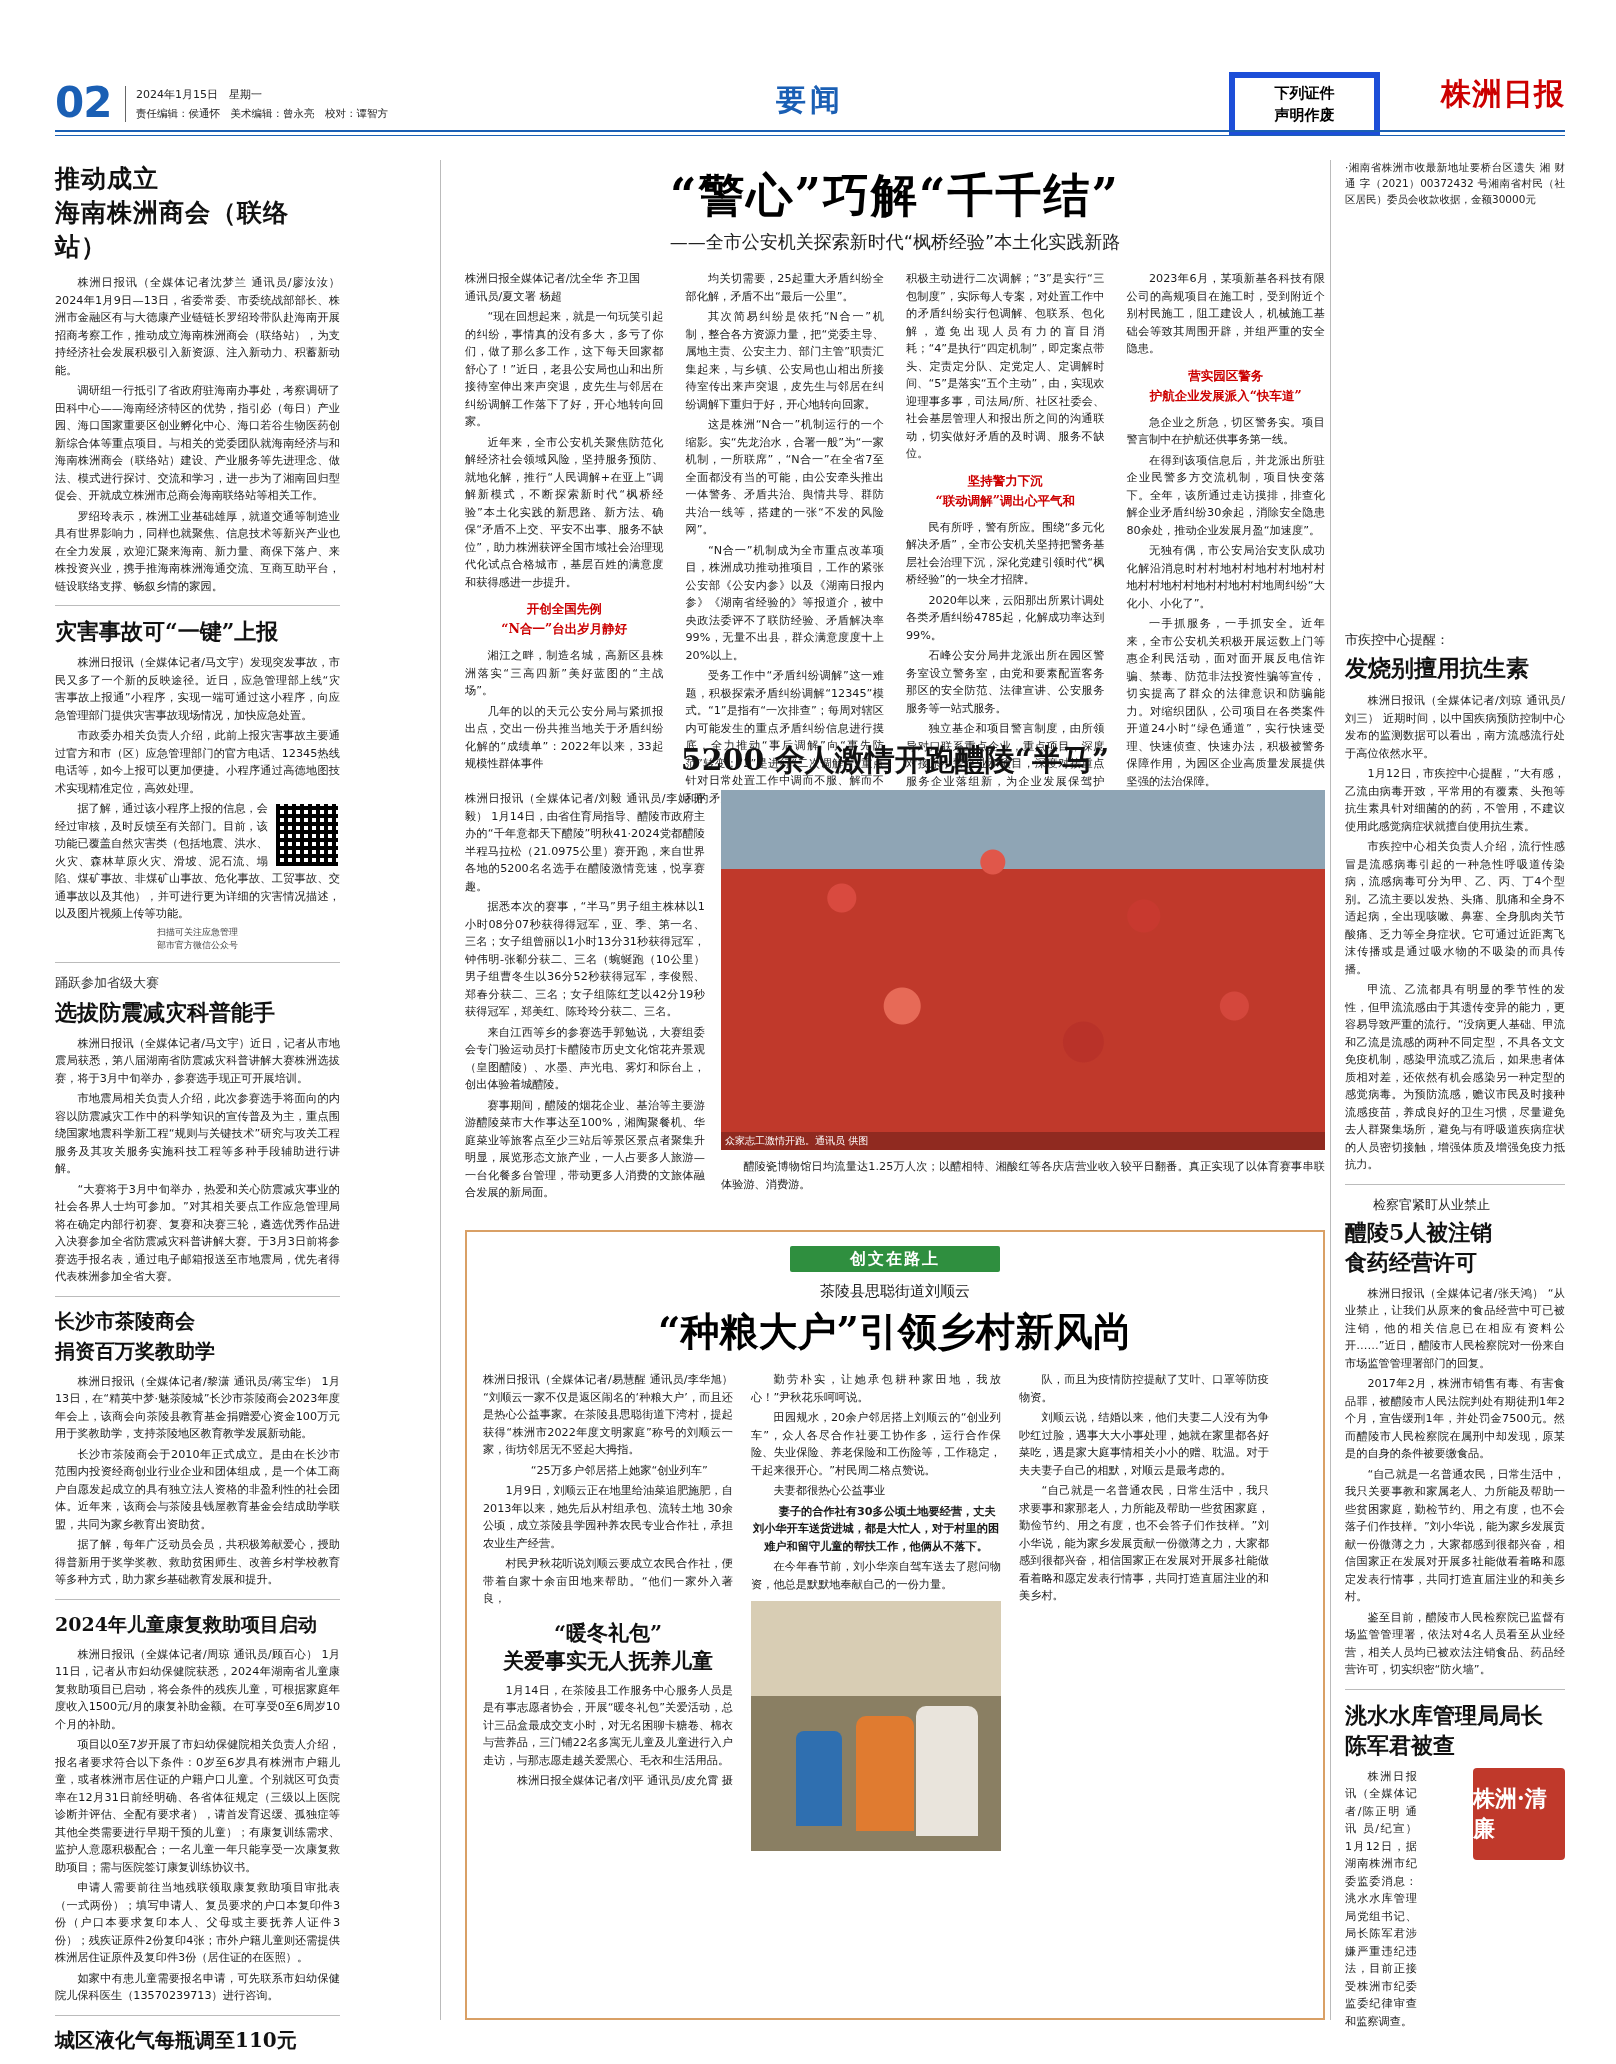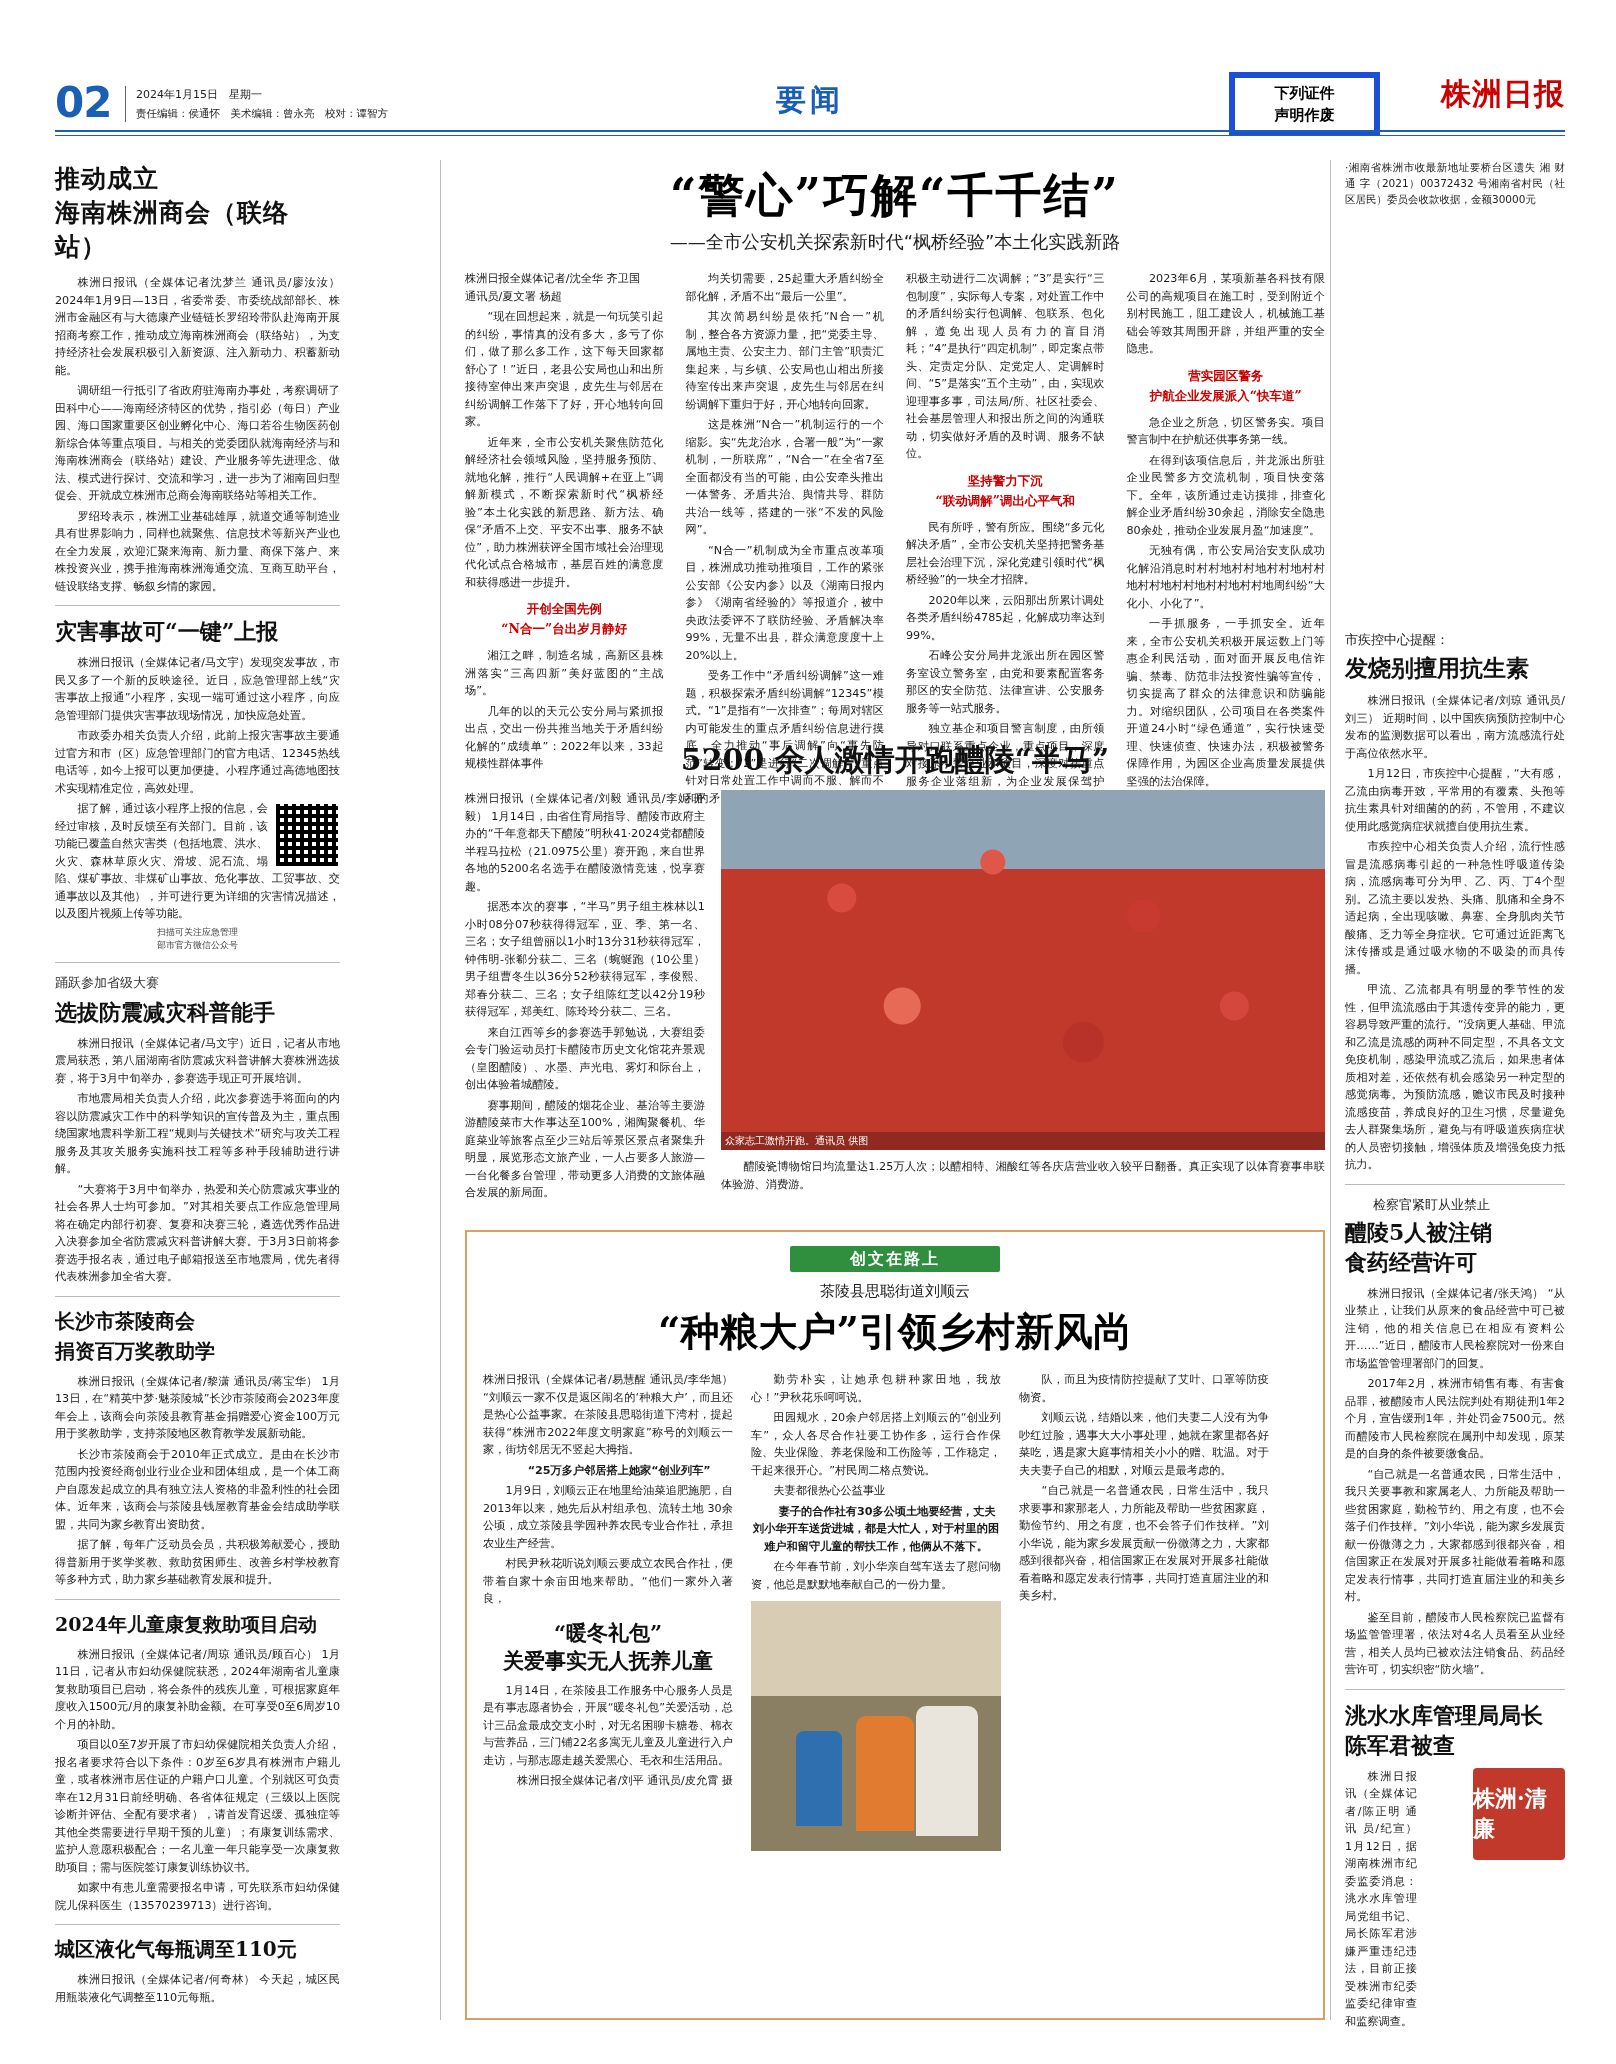--- a/index.html
+++ b/index.html
@@ -125,20 +125,21 @@
       <p class="body">长沙市茶陵商会于2010年正式成立。是由在长沙市范围内投资经商创业行业企业和团体组成，是一个体工商户自愿发起成立的具有独立法人资格的非盈利性的社会团体。近年来，该商会与茶陵县钱屋教育基金会结成助学联盟，共同为家乡教育出资助贫。</p>
       <p class="body">据了解，每年广泛动员会员，共积极筹献爱心，授助得普新用于奖学奖教、救助贫困师生、改善乡村学校教育等多种方式，助力家乡基础教育发展和提升。</p>
     </div>
 
     <div class="sep"></div>
 
     <div>
       <div class="hl" style="font-size:19px;line-height:28px;margin:2px 0 8px;">2024年儿童康复救助项目启动</div>
       <p class="body">株洲日报讯（全媒体记者/周琼 通讯员/顾百心） 1月11日，记者从市妇幼保健院获悉，2024年湖南省儿童康复救助项目已启动，将会条件的残疾儿童，可根据家庭年度收入1500元/月的康复补助金额。在可享受0至6周岁10个月的补助。</p>
       <p class="body">项目以0至7岁开展了市妇幼保健院相关负责人介绍，报名者要求符合以下条件：0岁至6岁具有株洲市户籍儿童，或者株洲市居住证的户籍户口儿童。个别就区可负责率在12月31日前经明确、各省体征规定（三级以上医院诊断并评估、全配有要求者），请首发育迟缓、孤独症等其他全类需要进行早期干预的儿童）；有康复训练需求、监护人意愿积极配合；一名儿童一年只能享受一次康复救助项目；需与医院签订康复训练协议书。</p>
+      <p class="body">申请人需要前往当地残联领取康复救助项目审批表（一式两份）；填写申请人、复员要求的户口本复印件3份（户口本要求复印本人、父母或主要抚养人证件3份）；残疾证原件2份复印4张；市外户籍儿童则还需提供株洲居住证原件及复印件3份（居住证的在医照）。</p>
       <p class="body">如家中有患儿童需要报名申请，可先联系市妇幼保健院儿保科医生（13570239713）进行咨询。</p>
     </div>
 
     <div class="sep"></div>
 
     <div>
       <div class="hl" style="font-size:20px;line-height:28px;margin:2px 0 8px;">城区液化气每瓶调至110元</div>
       <p class="body">株洲日报讯（全媒体记者/何奇林） 今天起，城区民用瓶装液化气调整至110元每瓶。</p>
 
     </div>
@@ -215,21 +216,21 @@
   </div>
 
   <div class="feature">
     <div class="feature-banner">创文在路上</div>
     <div class="feature-sub">茶陵县思聪街道刘顺云</div>
     <div class="feature-h">“种粮大户”引领乡村新风尚</div>
 
     <div style="display:flex;gap:18px;">
       <div style="width:250px;">
         <p class="lead">株洲日报讯（全媒体记者/易慧醒  通讯员/李华旭） “刘顺云一家不仅是返区闹名的‘种粮大户’，而且还是热心公益事家。在茶陵县思聪街道下湾村，提起获得“株洲市2022年度文明家庭”称号的刘顺云一家，街坊邻居无不竖起大拇指。</p>
-        <p class="body" style="text-align:center;font-weight:bold">“25万多户邻居搭上她家“创业列车”</p>
+        <p class="body" style="text-align:center;font-weight:normal">“25万多户邻居搭上她家“创业列车”</p>
         <p class="body">1月9日，刘顺云正在地里给油菜追肥施肥，自2013年以来，她先后从村组承包、流转土地 30余公顷，成立茶陵县学园种养农民专业合作社，承担农业生产经营。</p>
         <p class="body">村民尹秋花听说刘顺云要成立农民合作社，便带着自家十余亩田地来帮助。“他们一家外入著良，</p>
         <div class="hl warm-h">“暖冬礼包”</div>
         <div class="hl warm-h" style="margin-top:-8px">关爱事实无人抚养儿童</div>
         <p class="body">1月14日，在茶陵县工作服务中心服务人员是是有事志愿者协会，开展“暖冬礼包”关爱活动，总计三品盒最成交支小时，对无名困聊卡糖卷、棉衣与营养品，三门铺22名多寓无儿童及儿童进行入户走访，与那志愿走越关爱黑心、毛衣和生活用品。</p>
         <p class="body" style="text-align:right">株洲日报全媒体记者/刘平  通讯员/皮允霄  摄</p>
       </div>
       <div style="width:250px;">
         <p class="body">勤劳朴实，让她承包耕种家田地，我放心！”尹秋花乐呵呵说。</p>
         <p class="body">田园规水，20余户邻居搭上刘顺云的“创业列车”，众人各尽合作社要工协作多，运行合作保险、失业保险、养老保险和工伤险等，工作稳定，干起来很开心。”村民周二格点赞说。</p>

